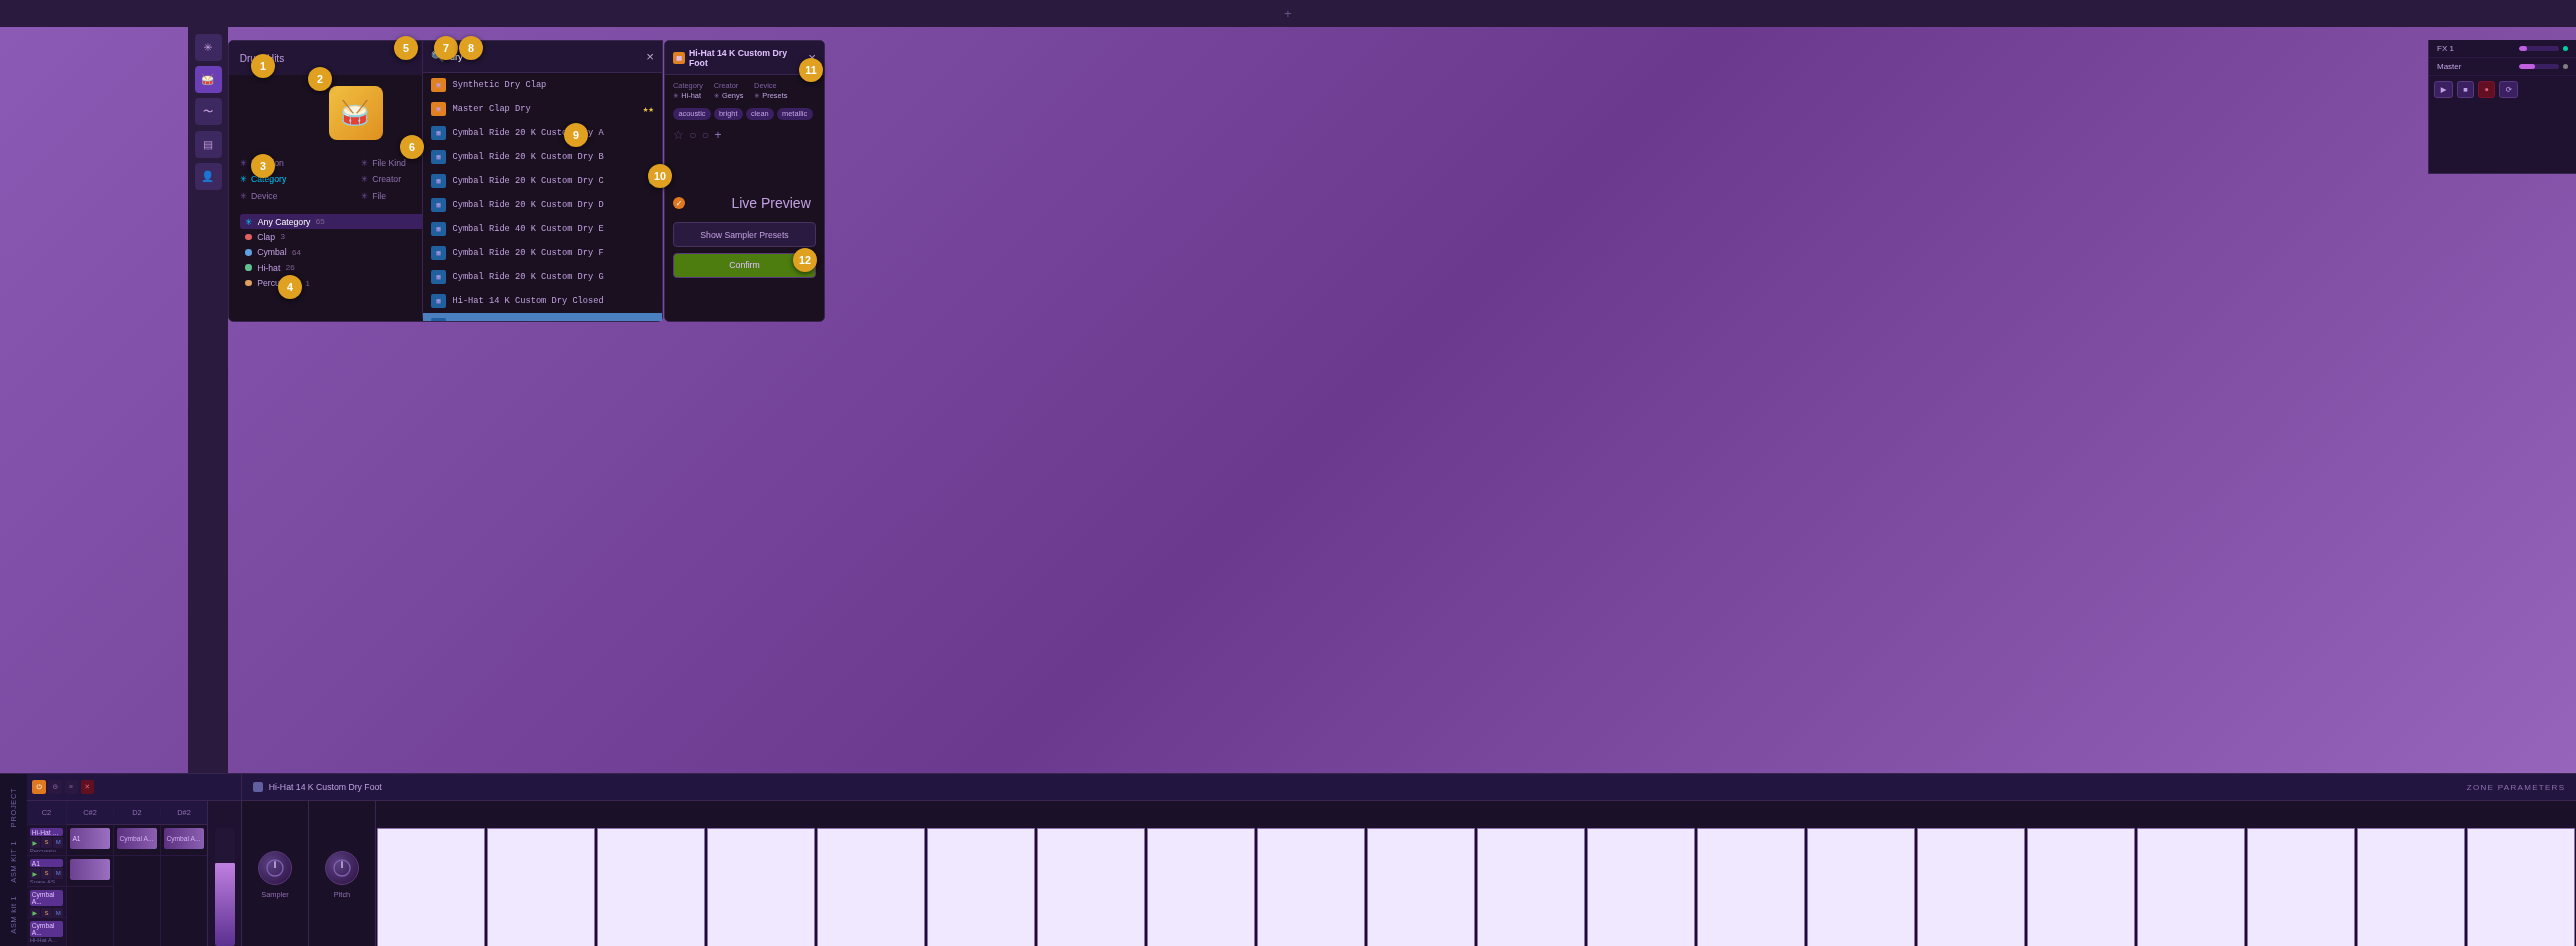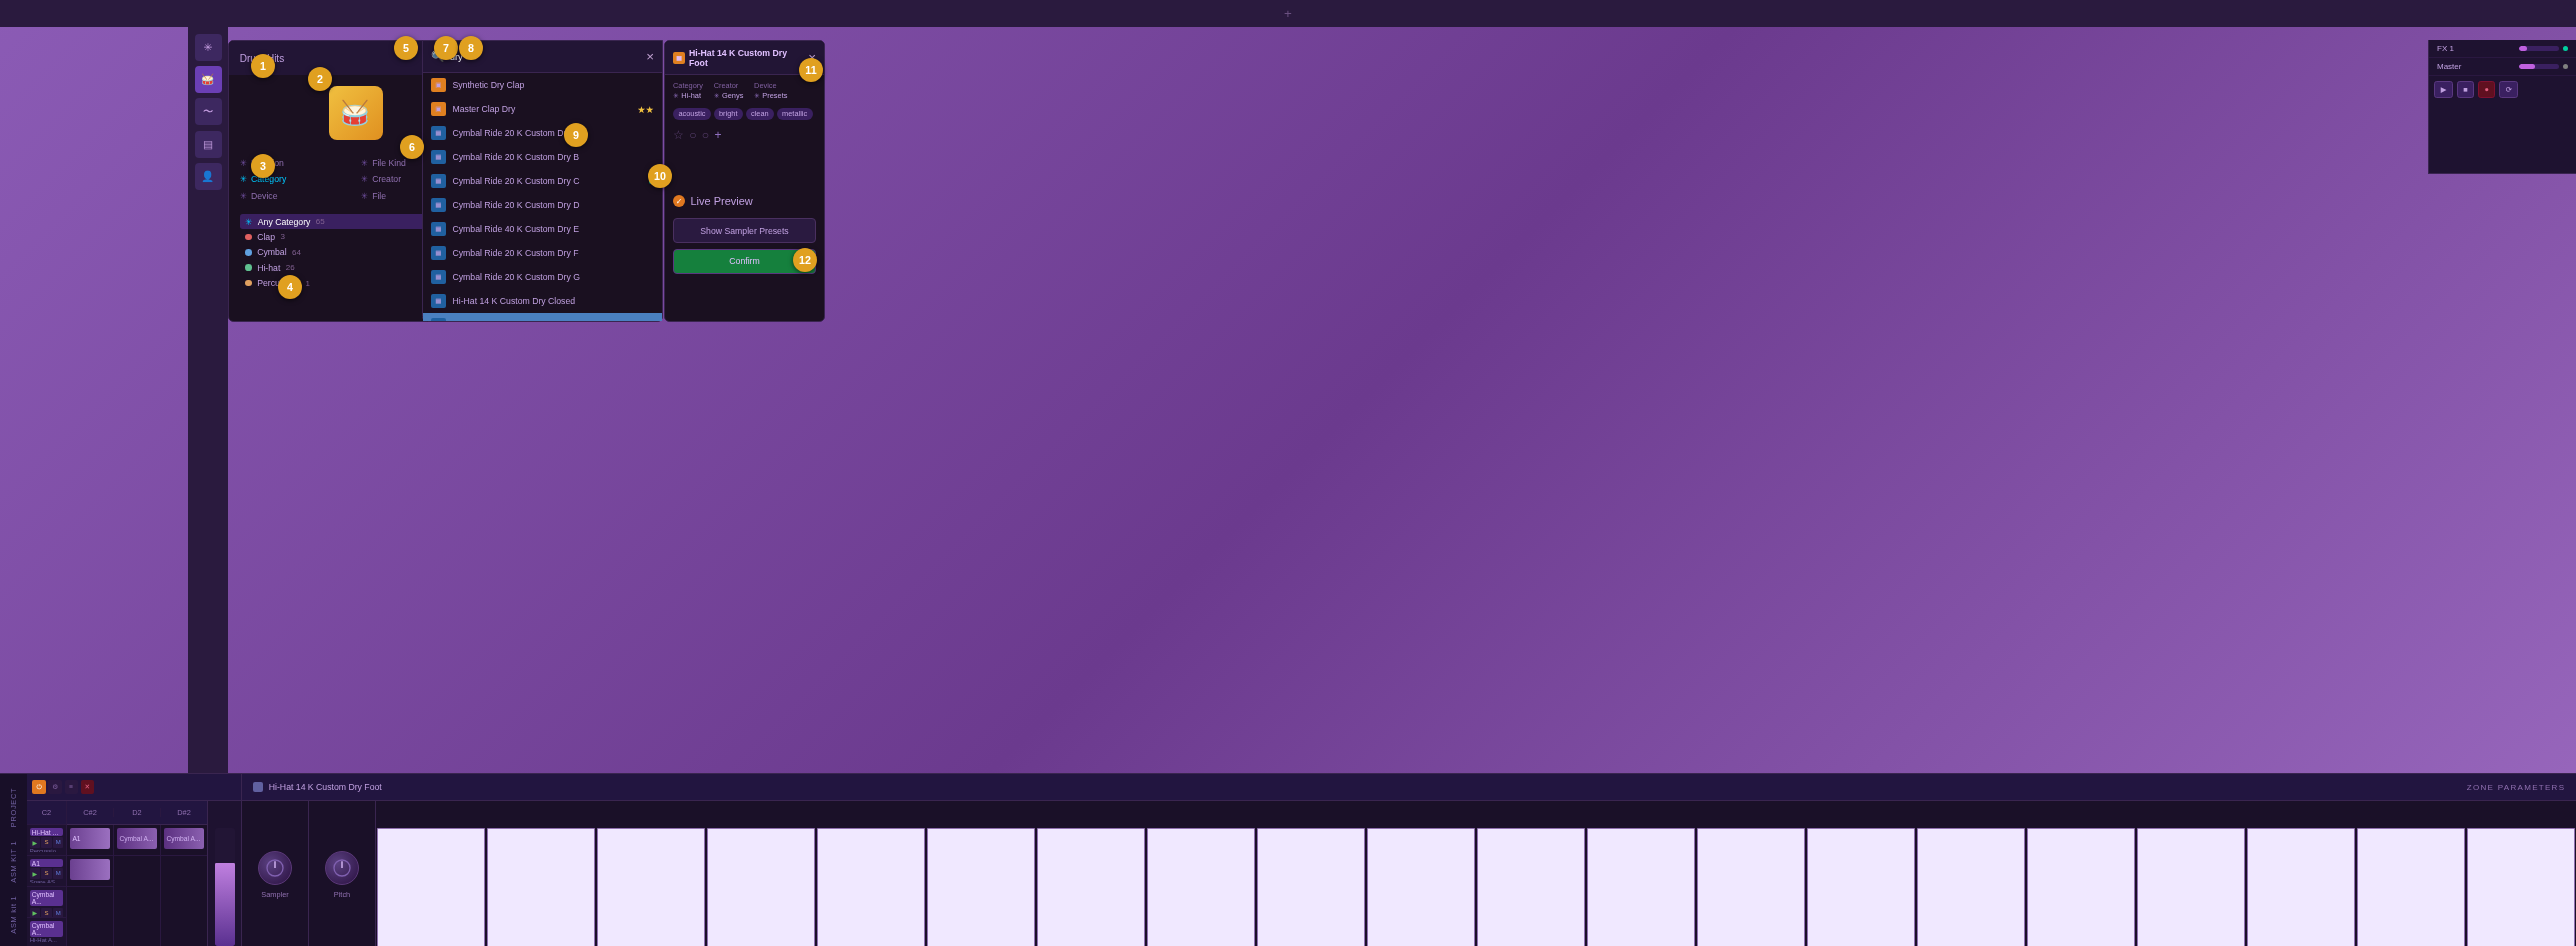--- a/index.html
+++ b/index.html
@@ -208,20 +208,21 @@
       font-size: 13.4px;
       cursor: pointer;
       background: none;
       border: none;
       color: #c0a0d0;
     }
 
     .result-list {
       overflow-y: auto;
       height: calc(100% - 32px);
+      font-family: Liberation Mono, monospace;
     }
 
     .result-item {
       display: flex;
       align-items: center;
       padding: 0 8px;
       height: 24px;
       cursor: pointer;
       gap: 6.7px;
       color: #c0a0e0;
@@ -358,41 +359,41 @@
       height: 12px;
       border-radius: 50%;
       background: #e07820;
       display: flex;
       align-items: center;
       justify-content: center;
       color: white;
       font-size: 8px;
     }
 
-    .live-label { color: #c0a0e0; font-size: 11px; }
+    .live-label { color: #c0a0e0; font-size: 14px; margin-left: 41px; }
 
     .detail-btn {
       width: calc(100% - 16px);
       margin: 2.7px 8px;
       padding: 6.7px;
       border-radius: 4px;
       border: none;
       font-size: 8.7px;
       cursor: pointer;
       text-align: center;
     }
 
     .btn-secondary {
       background: #2a1a40;
       color: #c0a0e0;
       border: 0.7px solid #4a3060;
     }
 
     .btn-primary {
-      background: #15803d;
+      background: #4d7c0f;
       color: #e0c0ff;
       border: 0.7px solid #5a3880;
     }
 
     .zone-header {
       height: 27px;
       background: #221540;
       display: flex;
       align-items: center;
       padding: 0 10.7px;

